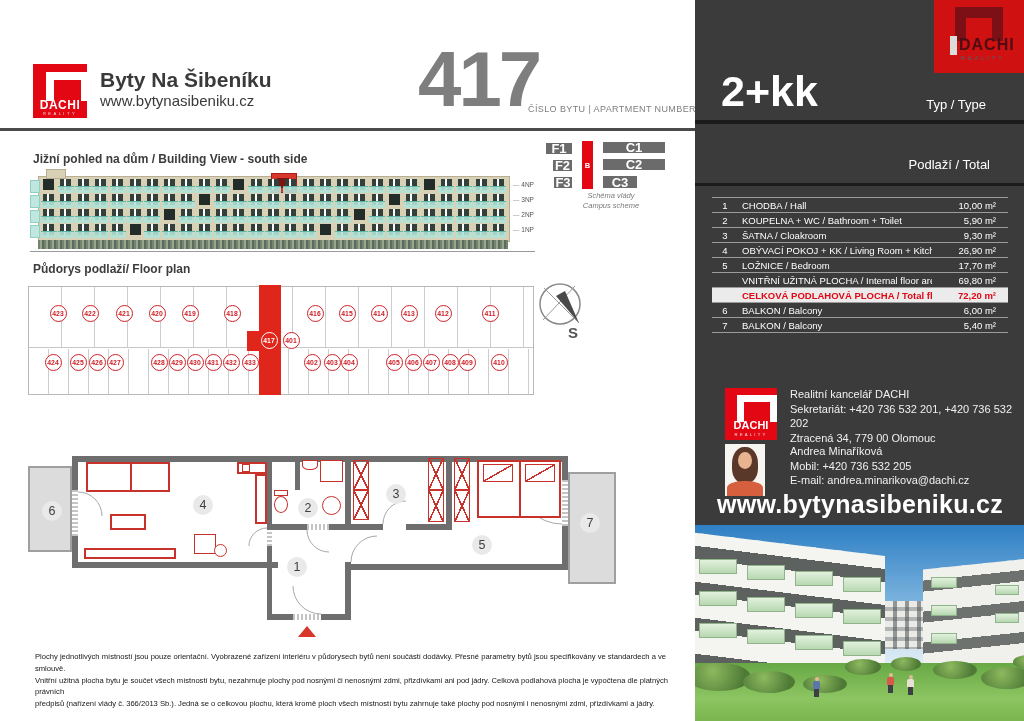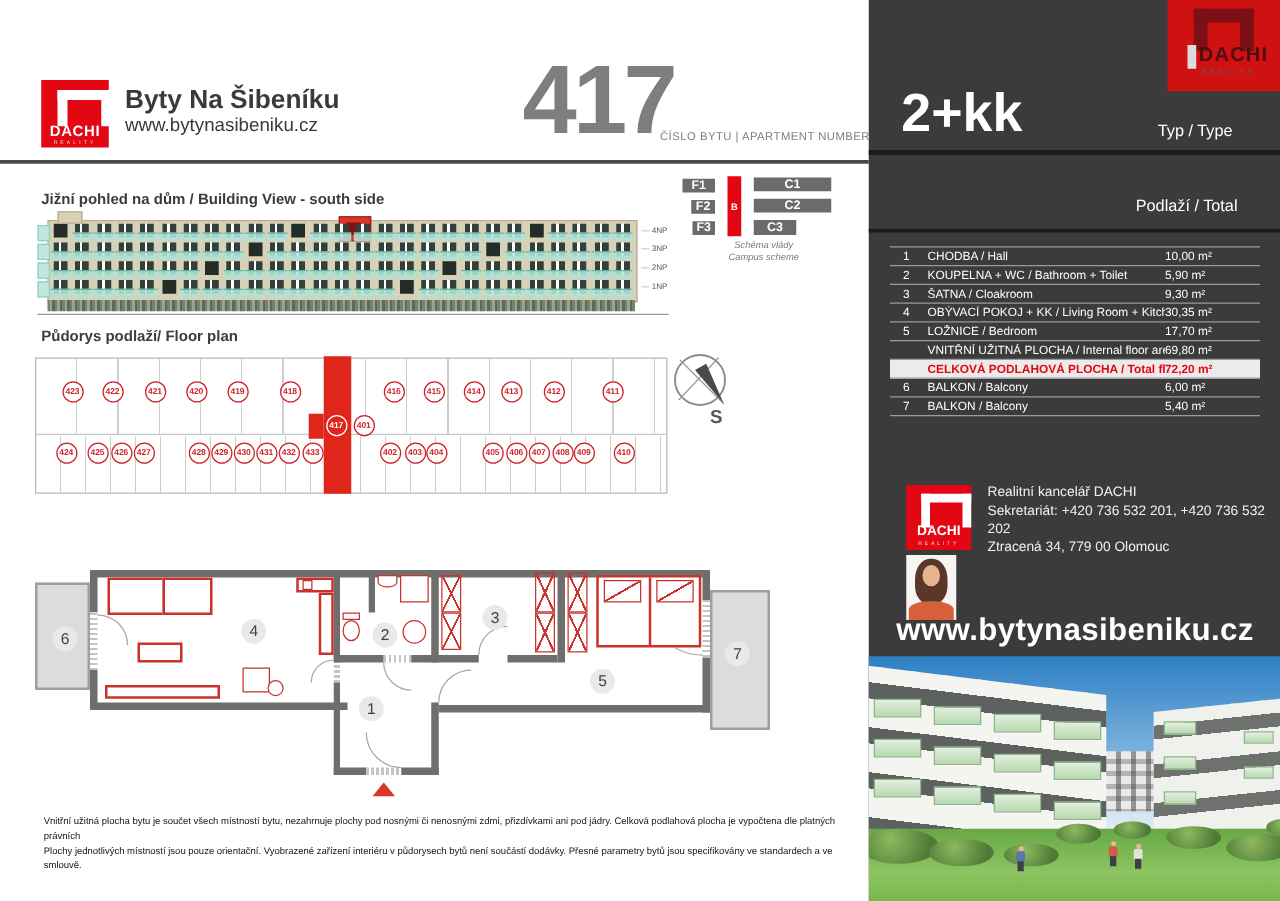--- a/index.html
+++ b/index.html
@@ -40,21 +40,21 @@
   #bv-red i{position:absolute;left:5px;top:4px;width:12px;height:10px;background:#7c1511;display:block}
   .bv-tz{position:absolute;left:0;width:8px;height:11px;background:#bfe7df;border:1px solid #8fd0c2}
   #bv-step{position:absolute;left:16px;top:-1px;width:18px;height:8px;background:#d8d1b6;border:1px solid #b6ae92}
   #bv-base{position:absolute;left:8px;top:70px;width:470px;height:9px;
            background:repeating-linear-gradient(90deg,#75856d 0 2px,#97a68d 2px 4px,#5a6c60 4px 6px)}
   #bv-ground{position:absolute;left:0;top:81px;width:505px;height:1px;background:#999}
   .bv-flabel{position:absolute;left:483px;font-size:6.5px;color:#555;white-space:nowrap}
   .bv-flabel::before{content:"— ";color:#999}
 
   
-  .cs-blk{position:absolute;background:#6b6b6b;color:#fff;font-size:10px;font-weight:bold;
+  .cs-blk{position:absolute;background:#6b6b6b;color:#fff;font-size:13px;font-weight:bold;
           display:flex;align-items:center;justify-content:center}
   #cs-b{position:absolute;left:582px;top:141px;width:11px;height:48px;background:#e30613;color:#fff;
         font-size:7.5px;font-weight:bold;display:flex;align-items:center;justify-content:center}
   #cs-cap{position:absolute;left:555px;top:191px;width:112px;text-align:center;font-style:italic;
           font-size:7.5px;line-height:9.5px;color:#7a7a7a}
 
   
   #fplan{left:28px;top:286px;width:504px;height:107px;background:#fff;border:1px solid #b8b8b8}
   .fp-top{position:absolute;left:0;top:0;width:100%;height:60px;
           background:repeating-linear-gradient(90deg,transparent 0 32px,#cdcdcd 32px 33px)}
@@ -105,21 +105,21 @@
   #typ-l{right:38px;top:97px}
   #flr-v{top:127px}
   #flr-l{right:34px;top:157px}
   .rp-div{position:absolute;left:0;width:329px;background:#1b1b1b}
   #rp-div1{top:120px;height:4px}
   #rp-div2{top:183px;height:3px}
   #room-table{position:absolute;left:17px;top:197px;width:296px;border-top:1px solid #9b9b9b;color:#fff;font-size:9.5px}
   .trow{display:flex;align-items:center;height:15px;border-bottom:1px solid #9b9b9b;box-sizing:border-box}
   .trow .tnum{width:26px;text-align:center;flex:none}
   .trow .tlabel{flex:1;padding-left:4px;white-space:nowrap;overflow:hidden}
-  .trow .tval{flex:none;width:64px;text-align:left;padding-right:12px}
+  .trow .tval{flex:none;width:64px;text-align:right;padding-right:12px}
   .trow.hl{background:#ebebeb;color:#e30613;font-weight:bold}
   #c-logo{position:absolute;left:30px;top:388px;width:52px;height:52px;background:#e30613}
   #c-logo .arch{left:12px;top:7px;width:26px;height:20px;border-width:7px}
   #c-logo .logo-word{top:31px;font-size:11px}
   #c-logo .logo-reality{top:44px;letter-spacing:2.2px;font-size:4.2px}
   #c-agency{position:absolute;left:95px;top:387px;color:#f0f0f0;font-size:11px;line-height:14.5px}
   #c-photo{position:absolute;left:30px;top:444px;width:40px;height:52px;background:#f7f5f2;overflow:hidden}
   #c-photo .hair{position:absolute;left:7px;top:3px;width:26px;height:36px;background:#59382a;border-radius:46% 46% 40% 40%}
   #c-photo .face{position:absolute;left:13px;top:8px;width:14px;height:17px;background:#e8b48f;border-radius:50%}
   #c-photo .body{position:absolute;left:2px;bottom:0;width:36px;height:15px;background:#d65f3e;border-radius:45% 45% 0 0}
@@ -635,22 +635,23 @@
       <div class="roomnum" style="left: 270px; top: 48px;">2</div>
       <div class="roomnum" style="left: 358px; top: 34px;">3</div>
       <div class="roomnum" style="left: 165px; top: 45px;">4</div>
       <div class="roomnum" style="left: 444px; top: 85px;">5</div>
       <div class="roomnum" style="left: 14px; top: 51px;">6</div>
       <div class="roomnum" style="left: 552px; top: 63px;">7</div>
     </div>
 </div>
 
 <div class="abs" id="disc">
+    <div>Plochy jednotlivých místností jsou pouze orientační. Vyobrazené zařízení interiéru v půdorysech bytů není součástí dodávky. Přesné parametry bytů jsou specifikovány ve standardech a ve smlouvě.</div>
     <div>Vnitřní užitná plocha bytu je součet všech místností bytu, nezahrnuje plochy pod nosnými či nenosnými zdmi, přizdívkami ani pod jádry. Celková podlahová plocha je vypočtena dle platných právních</div>
-    <div>Plochy jednotlivých místností jsou pouze orientační. Vyobrazené zařízení interiéru v půdorysech bytů není součástí dodávky. Přesné parametry bytů jsou specifikovány ve standardech a ve smlouvě.</div>
+    <div>předpisů (nařízení vlády č. 366/2013 Sb.). Jedná se o celkovou plochu, která kromě ploch všech místností bytu zahrnuje také plochy pod nosnými i nenosnými zdmi, přizdívkami a jádry.</div>
   </div>
 
 <div class="abs" id="rpanel">
   <div id="tr-logo">
     <div class="arch2"></div>
     <div class="bar"></div>
     <div class="word">DACHI</div>
     <div class="rw">REALITY</div>
   </div>
   <div class="bigv" id="typ-v">2+kk</div>
@@ -671,21 +672,21 @@
         <span class="tval">5,90 m²</span>
       </div>
       <div class="trow">
         <span class="tnum">3</span>
         <span class="tlabel">ŠATNA / Cloakroom</span>
         <span class="tval">9,30 m²</span>
       </div>
       <div class="trow">
         <span class="tnum">4</span>
         <span class="tlabel">OBÝVACÍ POKOJ + KK / Living Room + Kitchen</span>
-        <span class="tval">30,35 m²</span>
+        <span class="tval">26,90 m²</span>
       </div>
       <div class="trow">
         <span class="tnum">5</span>
         <span class="tlabel">LOŽNICE / Bedroom</span>
         <span class="tval">17,70 m²</span>
       </div>
       <div class="trow">
         <span class="tnum"></span>
         <span class="tlabel">VNITŘNÍ UŽITNÁ PLOCHA / Internal floor area</span>
         <span class="tval">69,80 m²</span>
@@ -714,20 +715,25 @@
   </div>
   <div id="c-agency">
     <div>Realitní kancelář DACHI</div>
     <div>Sekretariát: +420 736 532 201, +420 736 532 202</div>
     <div>Ztracená 34, 779 00 Olomouc</div>
   </div>
   <div id="c-photo">
     <div class="hair"></div>
     <div class="face"></div>
     <div class="body"></div>
+  </div>
+  <div id="c-agent">
+    <div>Andrea Minaříková</div>
+    <div>Mobil: +420 736 532 205</div>
+    <div>E-mail: andrea.minarikova@dachi.cz</div>
   </div>
   <div id="r-web">www.bytynasibeniku.cz</div>
 
   <div id="photo">
     <div class="bldg" id="bldg-far">
         <div class="band"></div>
       </div>
     <div class="bldg" id="bldg-l"></div>
     <div class="bldg" id="bldg-r"></div>
     <div id="gbalcs">

